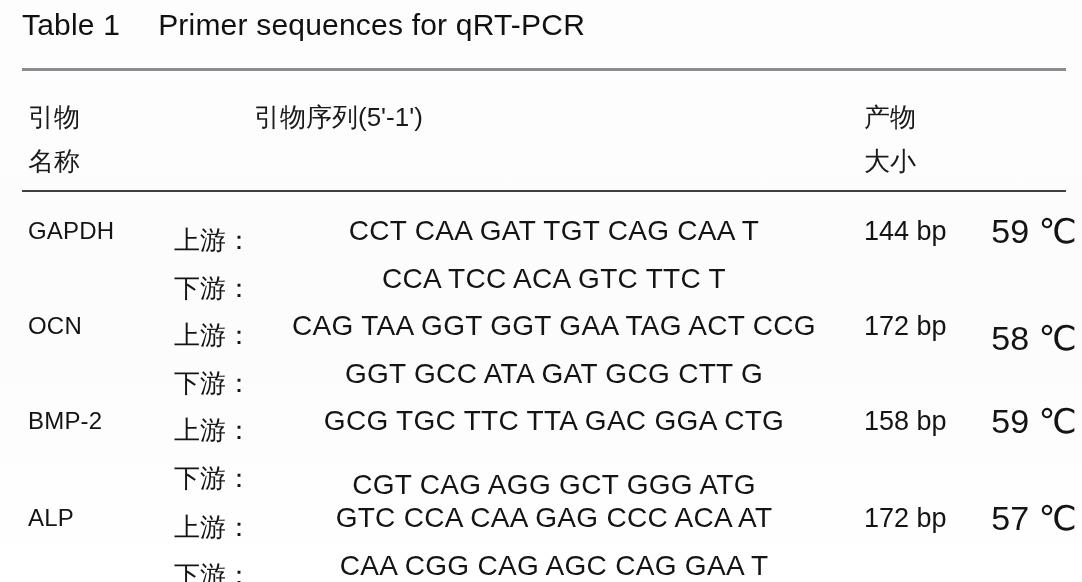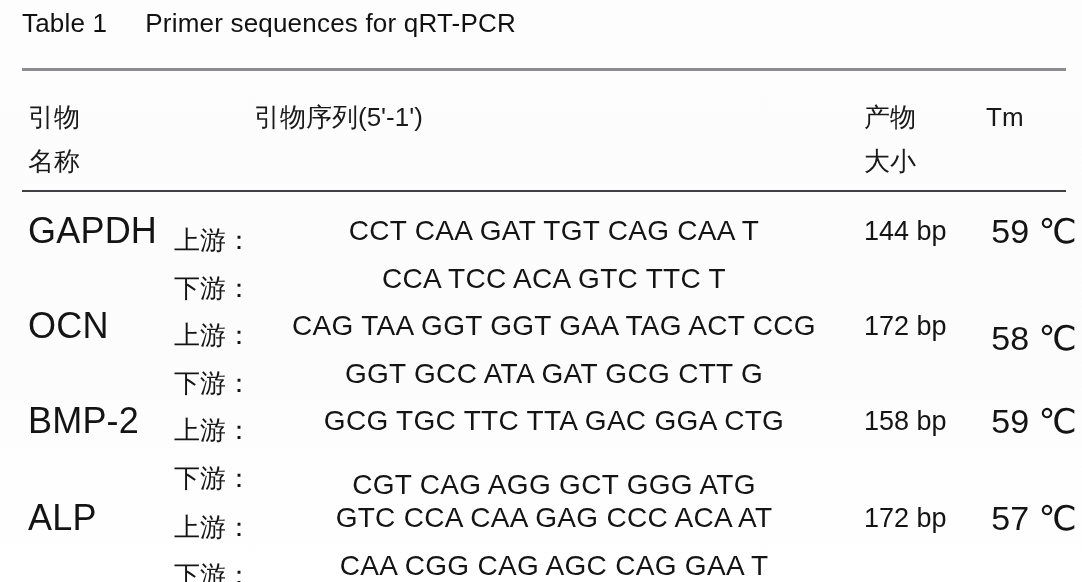--- a/index.html
+++ b/index.html
@@ -23,21 +23,21 @@
     box-sizing: border-box;
     background: linear-gradient(180deg, #fdfdfe 0%, #fcfcfd 60%, #ffffff 100%);
   }
 
   
   .caption {
     position: absolute;
     left: 22px;
     top: 8px;
     width: 1040px;
-    font-size: 26px;
+    font-size: 30px;
     font-weight: 400;
     letter-spacing: 0.2px;
     white-space: nowrap;
     color: #111;
   }
   .caption .cap-label {
     display: inline-block;
   }
   .caption .cap-title {
     display: inline-block;
@@ -92,21 +92,21 @@
   }
   .cell-seq {
     font-size: 28px;
     letter-spacing: 0.3px;
     text-align: center;
   }
   .cell-num {
     font-size: 27px;
   }
   .gene-name {
-    font-size: 36px;
+    font-size: 24px;
     letter-spacing: 0.2px;
   }
   .unit-deg {
     font-size: 34px;
     text-align: center;
   }
 </style>
 </head>
 <body>
 
@@ -114,21 +114,20 @@
 
   <div class="caption">
     <span class="cap-label">Table 1</span><span class="cap-title">Primer sequences for qRT-PCR</span>
   </div>
 
   <div class="rule rule-top"></div>
 
   <div class="header-cell col-name header-row-1">引物</div>
   <div class="header-cell col-seq header-row-1">引物序列(5'-1')</div>
   <div class="header-cell col-size header-row-1">产物</div>
-  <div class="header-cell col-tm header-row-1">Tm</div>
 
   <div class="header-cell col-size header-row-2">大小</div>
   <div class="header-cell col-name header-row-2">名称</div>
 
   <div class="rule rule-header"></div>
 
   <div>
     <div class="cell gene-name col-name" style="top:213px;">GAPDH</div>
     <div class="cell cell-cjk col-dir" style="top:214px;">上游：</div>
     <div class="cell cell-seq col-seq" style="top:213px;">CCT CAA GAT TGT CAG CAA T</div>

